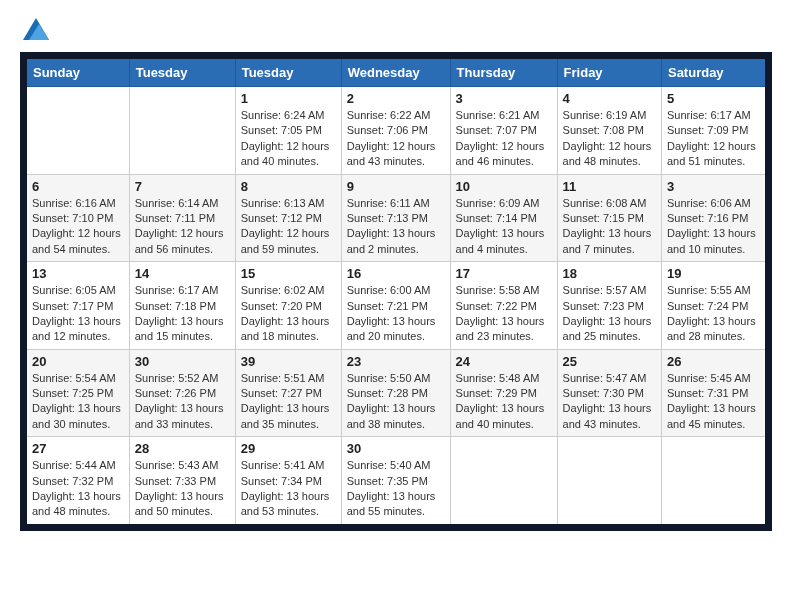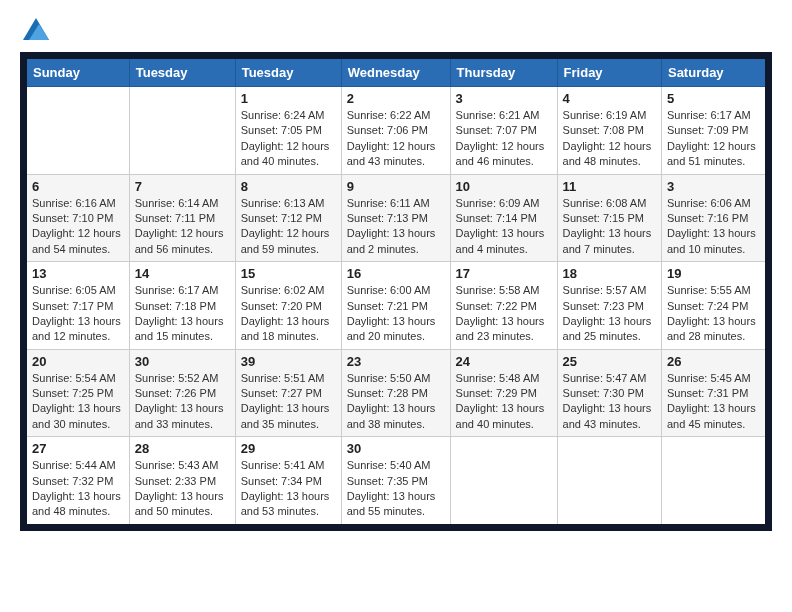--- a/index.html
+++ b/index.html
@@ -289,21 +289,21 @@
         <tr>
           <td>
             <span class="day-num">27</span>
             <div class="day-info">Sunrise: 5:44 AM
 Sunset: 7:32 PM
 Daylight: 13 hours and 48 minutes.</div>
           </td>
           <td>
             <span class="day-num">28</span>
             <div class="day-info">Sunrise: 5:43 AM
-Sunset: 2:33 PM
+Sunset: 7:33 PM
 Daylight: 13 hours and 50 minutes.</div>
           </td>
           <td>
             <span class="day-num">29</span>
             <div class="day-info">Sunrise: 5:41 AM
 Sunset: 7:34 PM
 Daylight: 13 hours and 53 minutes.</div>
           </td>
           <td>
             <span class="day-num">30</span>

